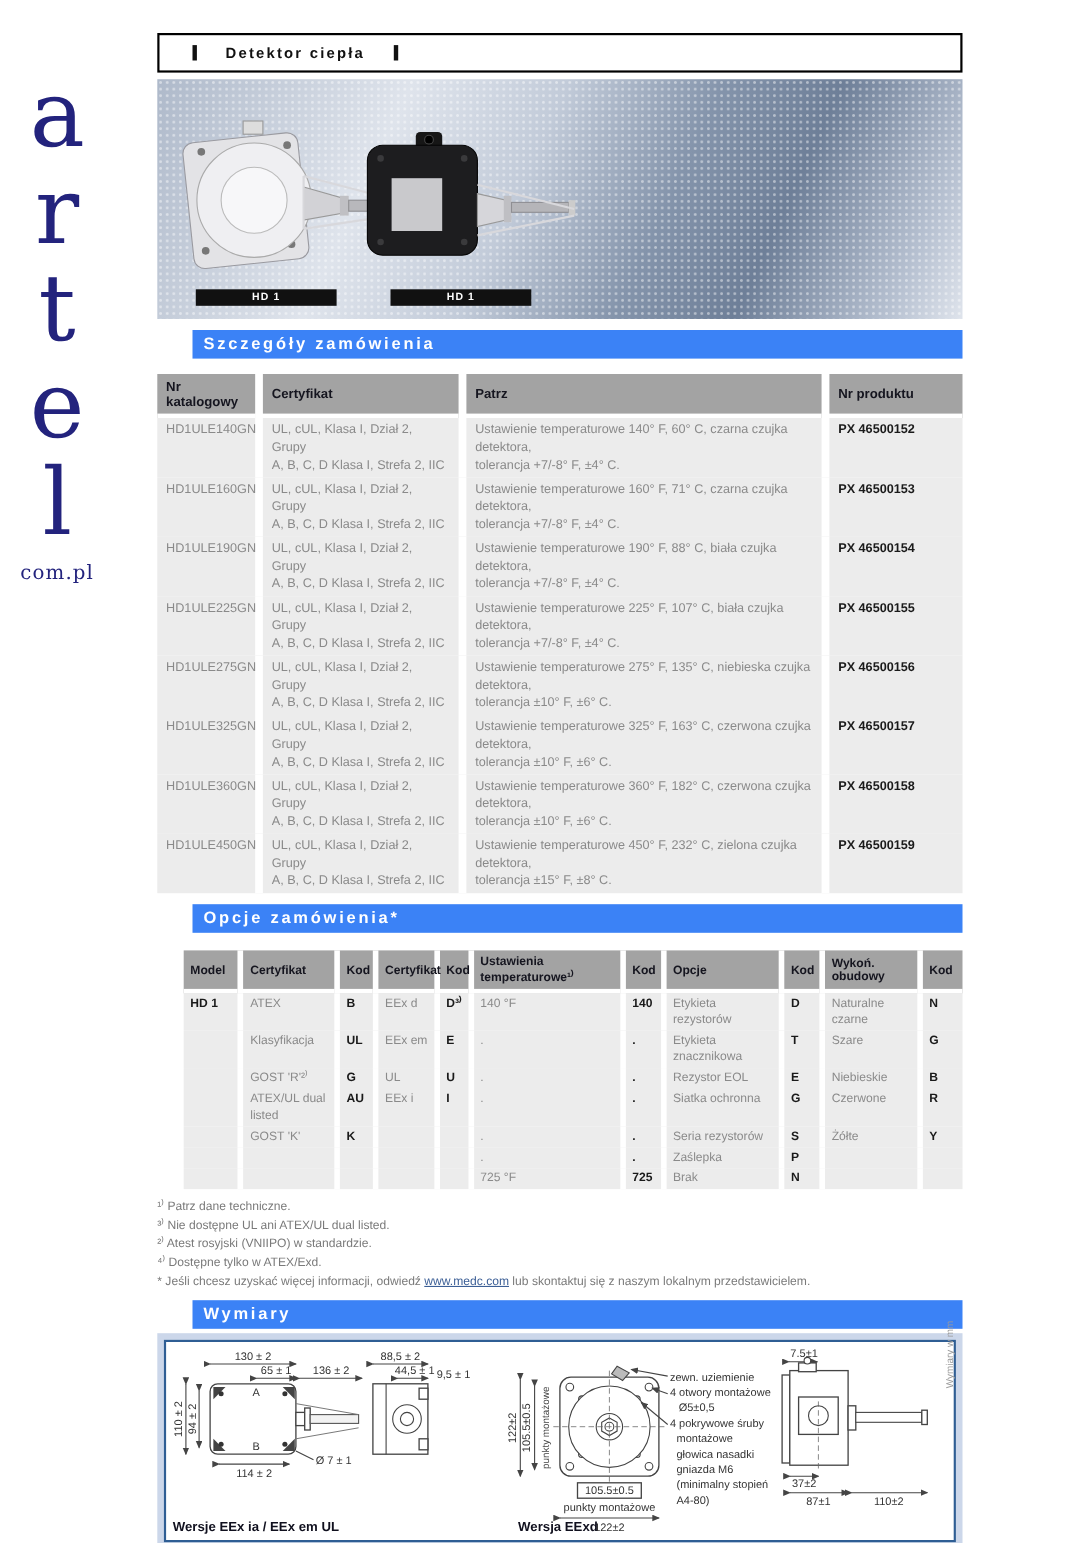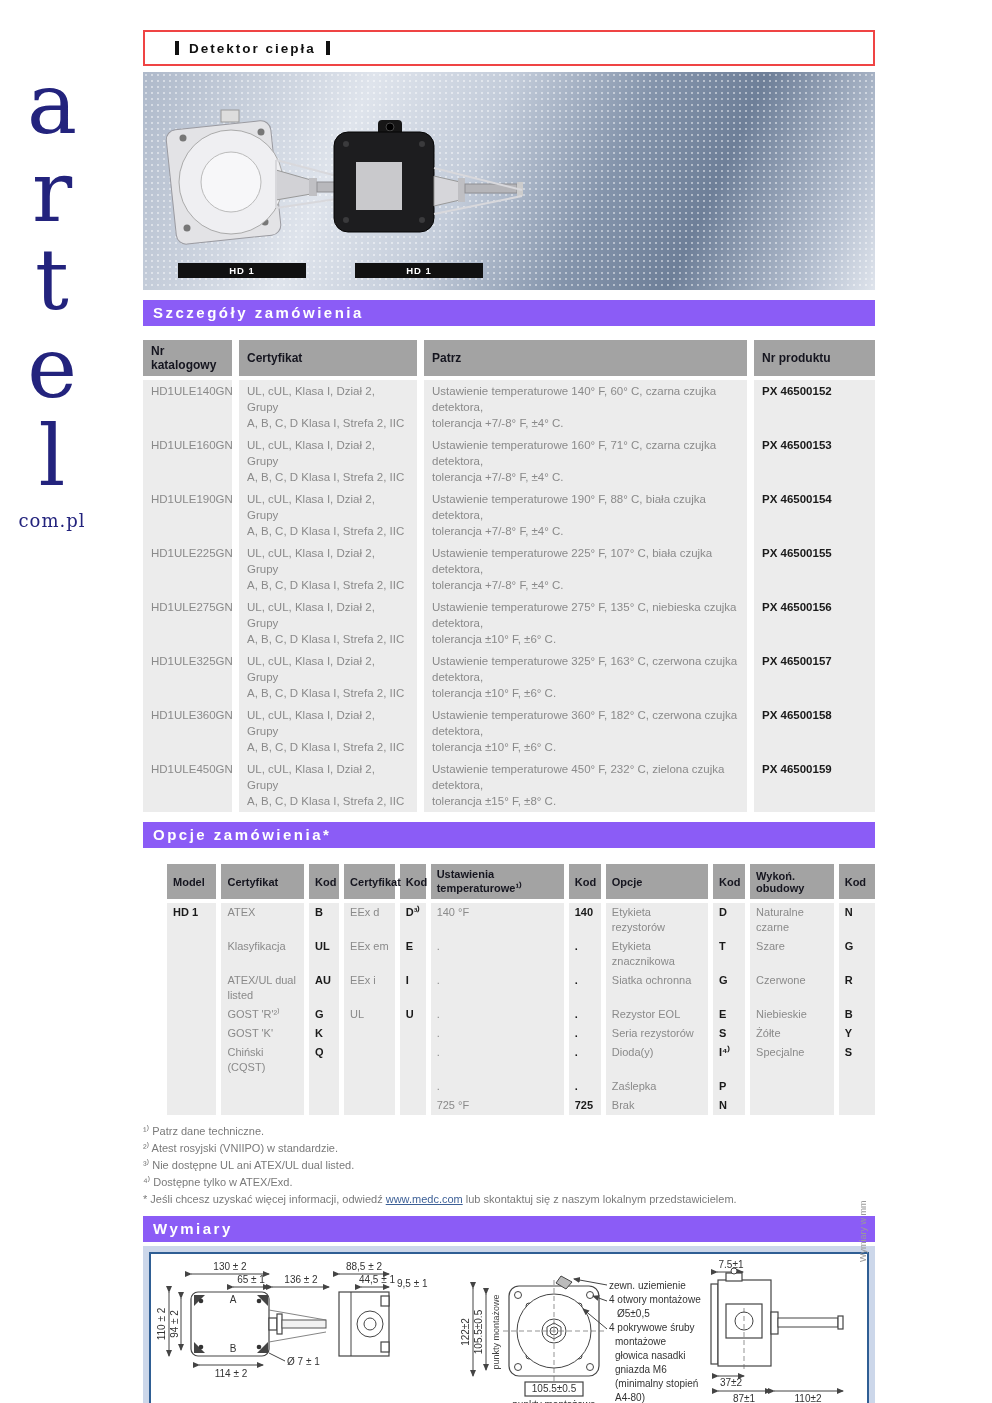--- a/index.html
+++ b/index.html
@@ -10,40 +10,40 @@
   
   .brand { position:absolute; left:6px; top:60px; width:92px; color:#23237d; }
   .brand-letter { font-family:"DejaVu Serif", serif; font-size:84px; line-height:88px;
                   text-align:center; font-weight:400; }
   .brand-domain { font-family:"DejaVu Serif", serif; font-size:18px; margin-top:10px;
                   text-align:center; letter-spacing:1px; }
 
   
   .content { position:absolute; left:143px; top:0; width:732px; }
 
-  .title-box { margin-top:30px; height:36px; border:2px solid #ef4444; display:flex;
-               align-items:center; padding-left:30px; gap:10px; }
+  .title-box { margin-top:30px; height:36px; border:2px solid #000000; display:flex;
+               align-items:center; padding-left:30px; gap:26px; }
   .title-bar { width:4px; height:14px; background:#111; }
   .title-text { font-size:13.5px; font-weight:bold; letter-spacing:2px; color:#111; }
 
   .banner { position:relative; margin-top:6px; height:218px; overflow:hidden;
     background-image:
       radial-gradient(rgba(255,255,255,0.45) 1px, rgba(255,255,255,0) 1.5px),
       linear-gradient(115deg,#aeb9ca 0%,#dfe4ec 28%,#c2cbd9 45%,#8494ab 62%,#6e7f98 75%,#b8c2d2 92%,#dfe4ec 100%);
     background-size:6px 6px, 100% 100%; }
   .hd-label { position:absolute; bottom:12px; width:128px; height:15px; background:#111;
               color:#fff; font-size:9.5px; font-weight:bold; text-align:center;
               line-height:15px; letter-spacing:1px; }
   .hd-label.l0 { left:35px; } .hd-label.l1 { left:212px; }
   .photo { position:absolute; }
   .photo.white { left:18px; top:28px; }
   .photo.black { left:183px; top:46px; }
 
-  .section-bar { height:26px; background:#8b5cf6; color:#fff; font-weight:bold;
-                 font-size:15px; line-height:26px; padding-left:10px; letter-spacing:2.5px; }
+  .section-bar { height:26px; background:#3b82f6; color:#fff; font-weight:bold;
+                 font-size:15px; line-height:26px; padding-left:10px; letter-spacing:2.5px;margin-left:32px; }
   .sb1 { margin-top:10px; } .sb2 { margin-top:10px; } .sb3 { margin-top:8px; }
 
   table { width:100%; border-collapse:separate; border-spacing:0; table-layout:fixed; }
   th { background:#a3a3a3; color:#15151f; font-weight:bold; text-align:left;
        padding:4px 8px; font-size:12px; border-bottom:4px solid #fff; }
   td { background:#ececec; color:#8a8a8a; vertical-align:top; }
 
   .t1 { margin-top:14px; font-size:11.5px; }
   .t1 td { padding:3px 8px; line-height:16px; height:38px; }
   .t1 td+td, .t1 th+th { border-left:7px solid #fff; }
@@ -297,72 +297,59 @@
             <td>E</td>
             <td>.</td>
             <td>.</td>
             <td>Etykieta znacznikowa</td>
             <td>T</td>
             <td>Szare</td>
             <td>G</td>
         </tr>
         <tr>
           <td></td>
+            <td>GOST 'R'²⁾</td>
+            <td>G</td>
+            <td>UL</td>
+            <td>U</td>
+            <td>.</td>
+            <td>.</td>
+            <td>Rezystor EOL</td>
+            <td>E</td>
+            <td>Niebieskie</td>
+            <td>B</td>
+        </tr>
+        <tr>
+          <td></td>
             <td>ATEX/UL dual listed</td>
             <td>AU</td>
             <td>EEx i</td>
             <td>I</td>
             <td>.</td>
             <td>.</td>
             <td>Siatka ochronna</td>
             <td>G</td>
             <td>Czerwone</td>
             <td>R</td>
         </tr>
         <tr>
           <td></td>
-            <td>GOST 'R'²⁾</td>
-            <td>G</td>
-            <td>UL</td>
-            <td>U</td>
-            <td>.</td>
-            <td>.</td>
-            <td>Rezystor EOL</td>
-            <td>E</td>
-            <td>Niebieskie</td>
-            <td>B</td>
-        </tr>
-        <tr>
-          <td></td>
             <td>GOST 'K'</td>
             <td>K</td>
             <td></td>
             <td></td>
             <td>.</td>
             <td>.</td>
             <td>Seria rezystorów</td>
             <td>S</td>
             <td>Żółte</td>
             <td>Y</td>
         </tr>
         <tr>
           <td></td>
-            <td>Chiński (CQST)</td>
-            <td>Q</td>
-            <td></td>
-            <td></td>
-            <td>.</td>
-            <td>.</td>
-            <td>Dioda(y)</td>
-            <td>I⁴⁾</td>
-            <td>Specjalne</td>
-            <td>S</td>
-        </tr>
-        <tr>
-          <td></td>
             <td></td>
             <td></td>
             <td></td>
             <td></td>
             <td>.</td>
             <td>.</td>
             <td>Zaślepka</td>
             <td>P</td>
             <td></td>
             <td></td>
@@ -378,22 +365,22 @@
             <td>Brak</td>
             <td>N</td>
             <td></td>
             <td></td>
         </tr>
       </tbody>
     </table>
 
     <div class="footnotes">
       <div>¹⁾ Patrz dane techniczne.</div>
+      <div>³⁾ Nie dostępne UL ani ATEX/UL dual listed.</div>
       <div>²⁾ Atest rosyjski (VNIIPO) w standardzie.</div>
-      <div>³⁾ Nie dostępne UL ani ATEX/UL dual listed.</div>
       <div>⁴⁾ Dostępne tylko w ATEX/Exd.</div>
       <div><span>* Jeśli chcesz uzyskać więcej informacji, odwiedź </span><a class="fn-link">www.medc.com</a><span> lub skontaktuj się z naszym lokalnym przedstawicielem.</span></div>
     </div>
 
     <div class="section-bar sb3">Wymiary</div>
 
     <div class="dim-panel">
       <div class="dim-inner">
         <svg width="716" height="180" viewBox="0 0 716 180">
           <defs>

